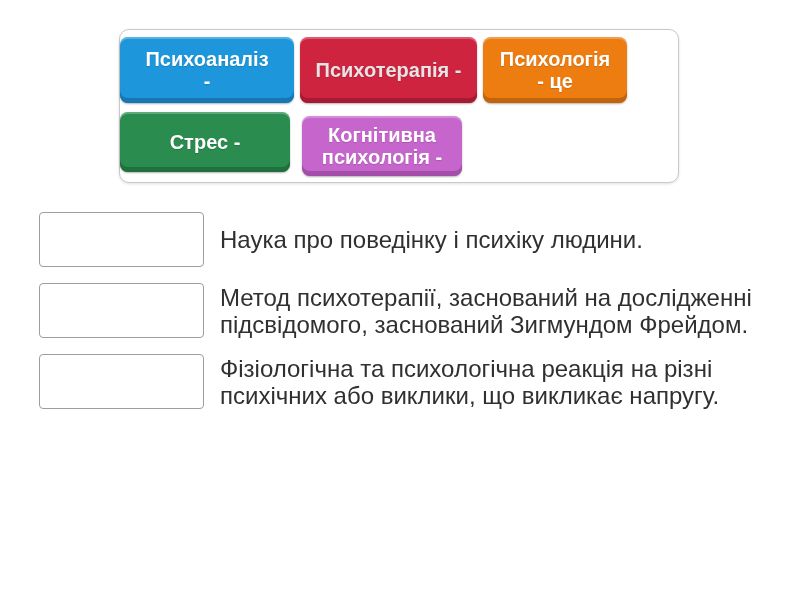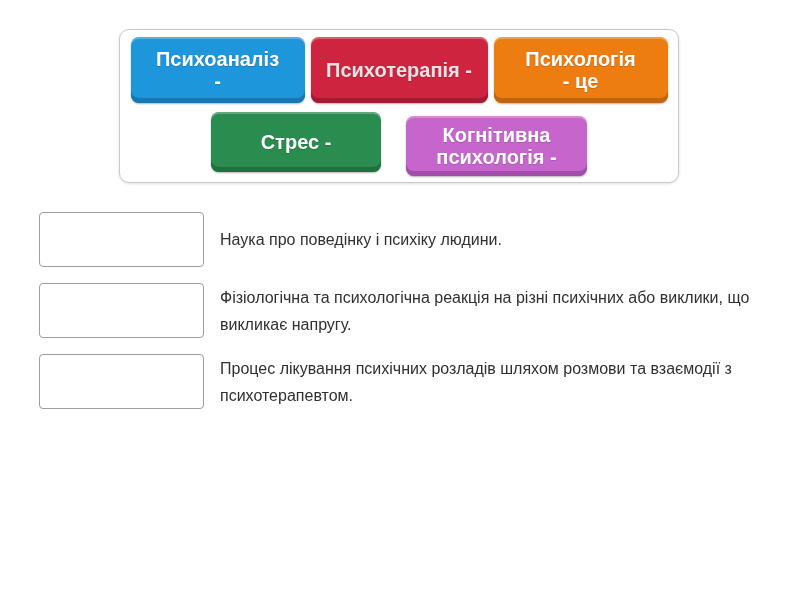--- a/index.html
+++ b/index.html
@@ -24,52 +24,52 @@
     width: 560px;
     height: 154px;
     box-sizing: border-box;
     background: #ffffff;
     border: 1px solid #c9c9c9;
     border-radius: 10px;
     box-shadow: 0 1px 3px rgba(0,0,0,0.12);
     display: flex;
     flex-direction: column;
     justify-content: center;
-    align-items: center;
+    align-items: flex-start;
     gap: 6px;
   }
   .bank-row {
     display: flex;
     align-items: center;
     gap: 6px;
   }
-  .bank-row.second { gap: 25px; }
+  .bank-row.second { gap: 12px; }
 
   .tile {
     box-sizing: border-box;
     border-radius: 8px;
     display: flex;
     align-items: center;
     justify-content: center;
     color: #ffffff;
     font-size: 20px;
     font-weight: 700;
     line-height: 22px;
     text-align: center;
     cursor: grab;
     text-shadow: 0 1px 1px rgba(0,0,0,0.15);
   }
   .bank-row.first .tile { height: 66px; }
   .bank-row.second .tile { height: 60px; }
 
   .tile.t0 { width: 174px; }
   .tile.t1 { width: 177px; }
-  .tile.t2 { width: 174px; }
+  .tile.t2 { width: 144px; }
   .tile.t3 { width: 170px; }
-  .tile.t4 { width: 181px; margin-top: 7px; }
+  .tile.t4 { width: 160px; margin-top: 7px; }
 
   .tile-label { display: inline-block; }
   .t0 .tile-label { max-width: 130px; }
   .t1 .tile-label { max-width: 150px; }
   .t2 .tile-label { max-width: 120px; }
   .t4 .tile-label { max-width: 142px; }
 
   
   .match-list {
     position: absolute;
@@ -88,21 +88,21 @@
     width: 165px;
     height: 55px;
     box-sizing: border-box;
     background: #ffffff;
     border: 1px solid #9e9e9e;
     border-radius: 4px;
   }
   .definition {
     margin-left: 16px;
     max-width: 540px;
-    font-size: 16px;
+    font-size: 24px;
     line-height: 27px;
     color: #303030;
   }
 </style>
 </head>
 <body>
 
 <div class="stage">
 
   <div class="word-bank">
@@ -127,21 +127,21 @@
     </div>
   </div>
 
   <div class="match-list">
     <div class="match-row">
       <div class="drop-box"></div>
       <div class="definition">Наука про поведінку і психіку людини.</div>
     </div>
     <div class="match-row">
       <div class="drop-box"></div>
-      <div class="definition">Фізіологічна та психологічна реакція на різні психічних або виклики, що викликає напругу.</div>
+      <div class="definition">Метод психотерапії, заснований на дослідженні підсвідомого, заснований Зигмундом Фрейдом.</div>
     </div>
     <div class="match-row">
       <div class="drop-box"></div>
-      <div class="definition">Процес лікування психічних розладів шляхом розмови та взаємодії з психотерапевтом.</div>
+      <div class="definition">Фізіологічна та психологічна реакція на різні психічних або виклики, що викликає напругу.</div>
     </div>
   </div>
 
 </div>
 
 </body></html>

